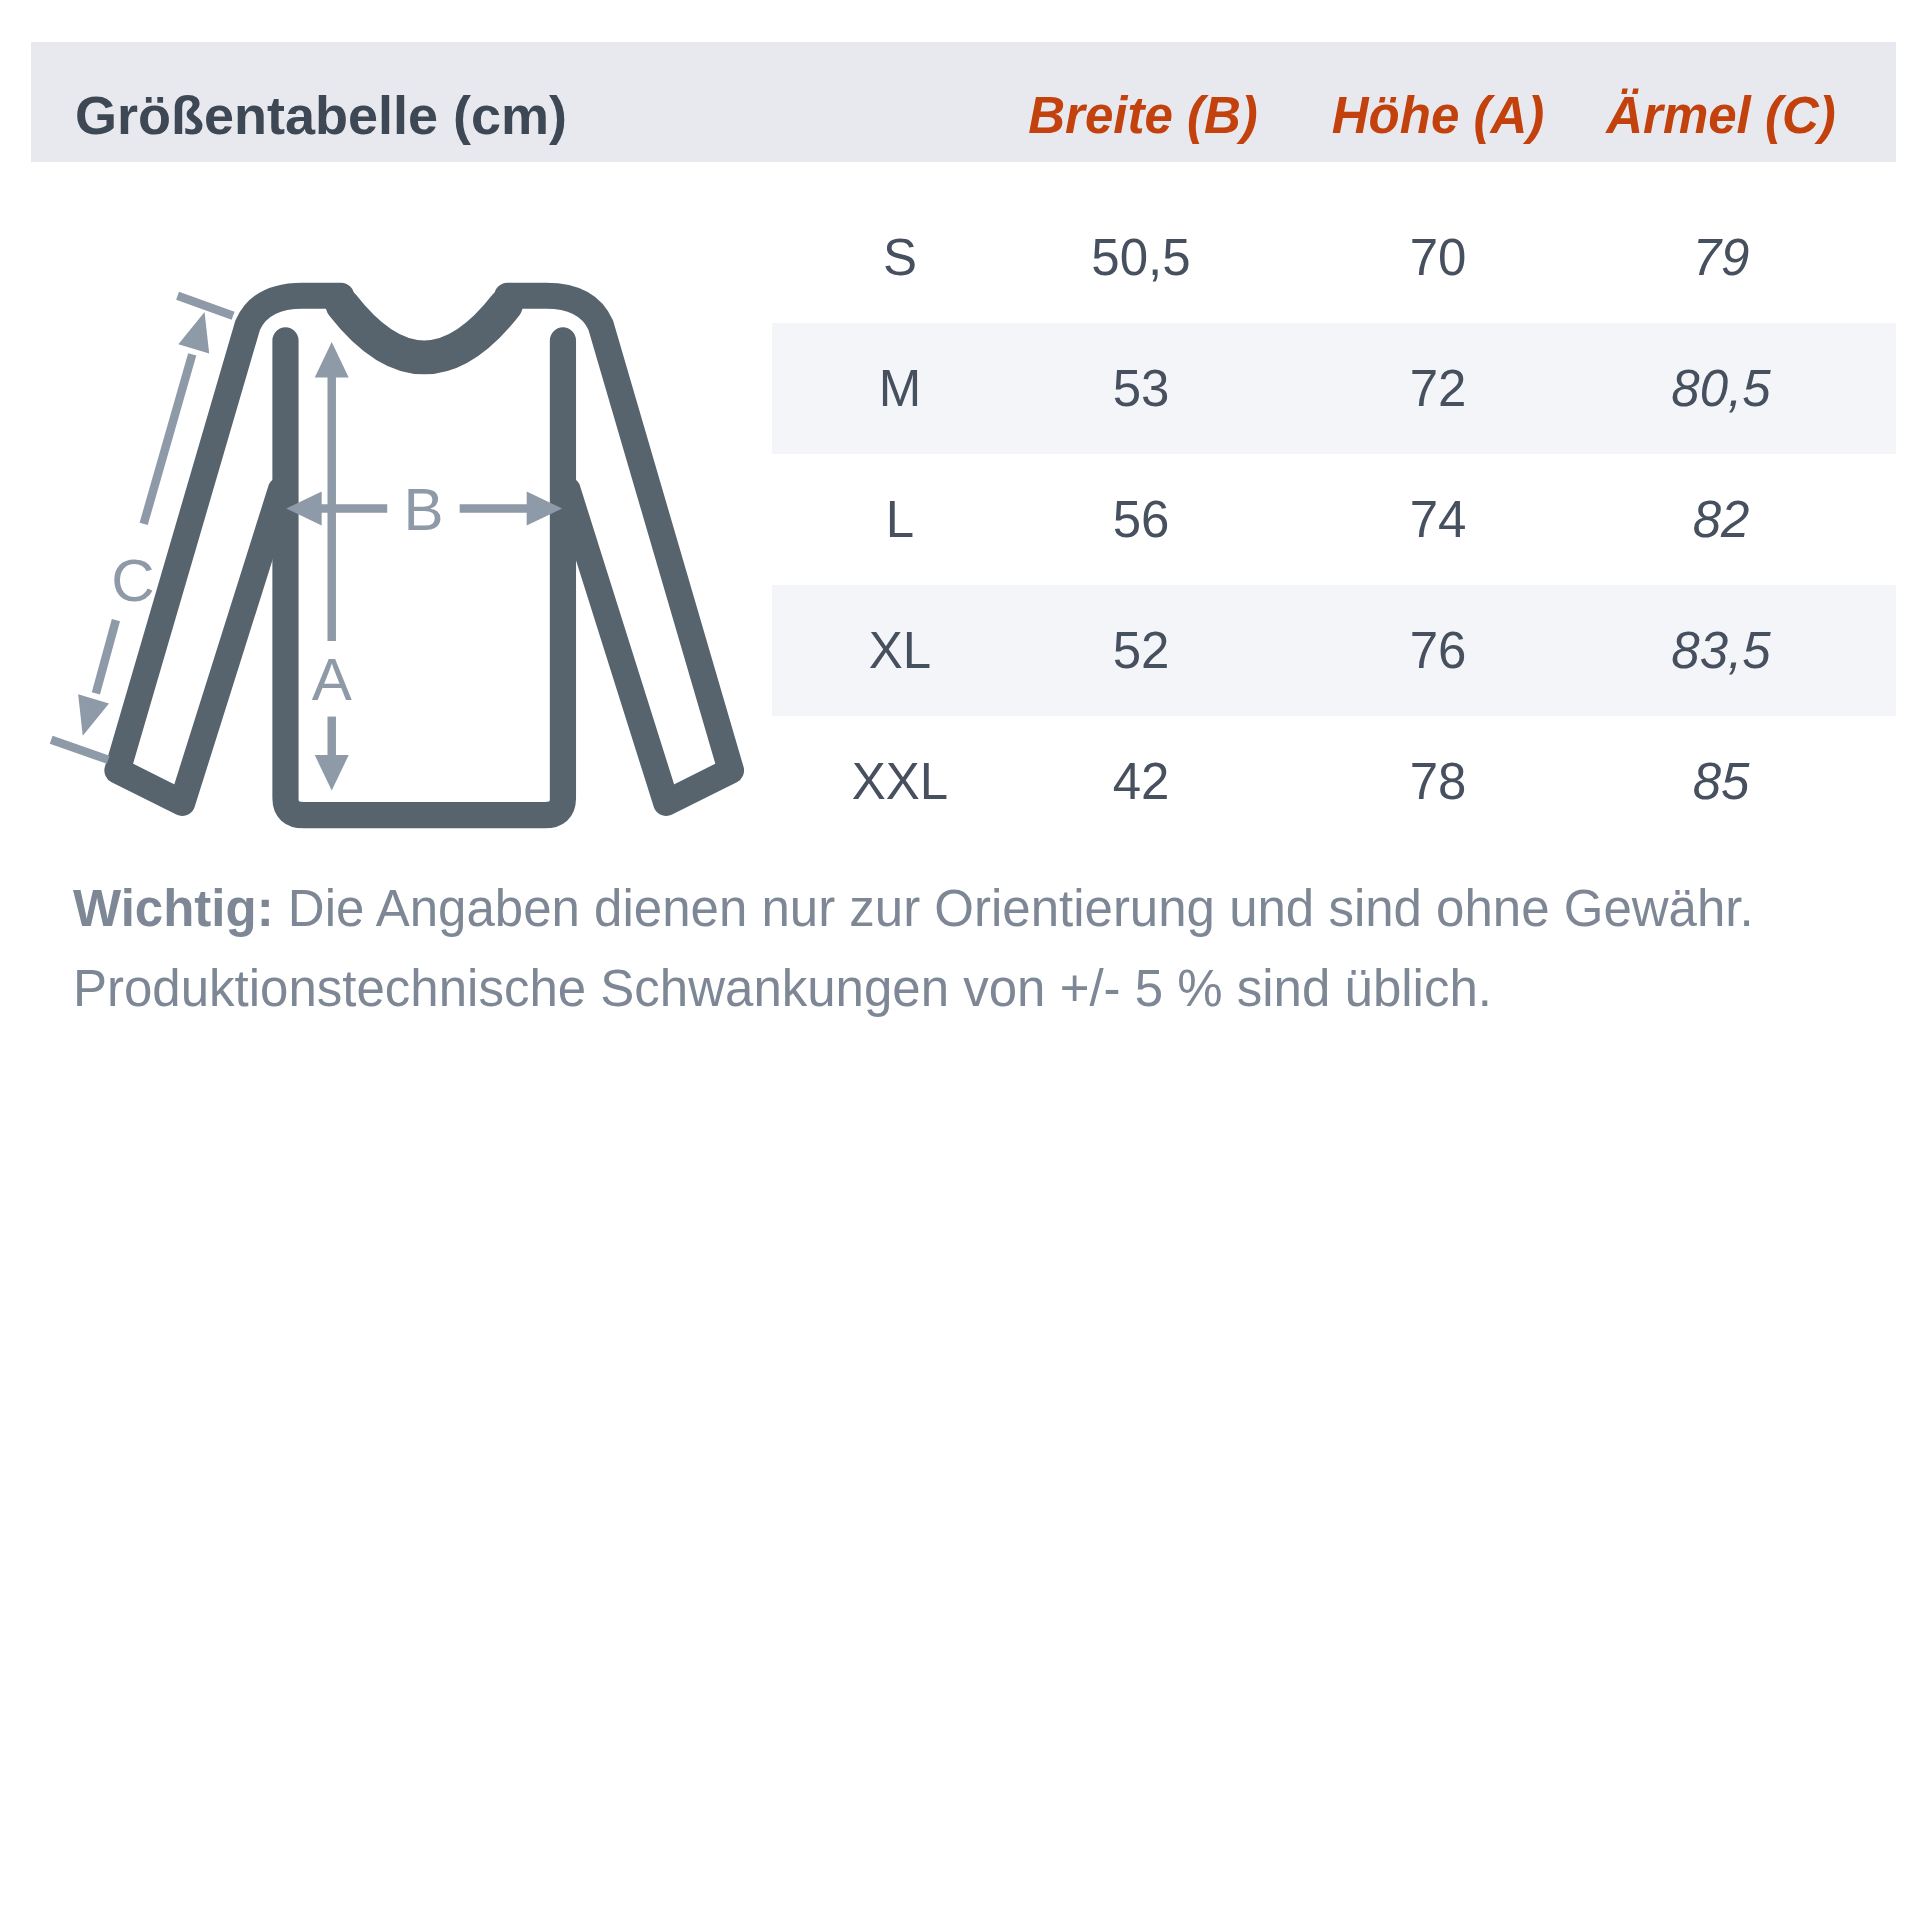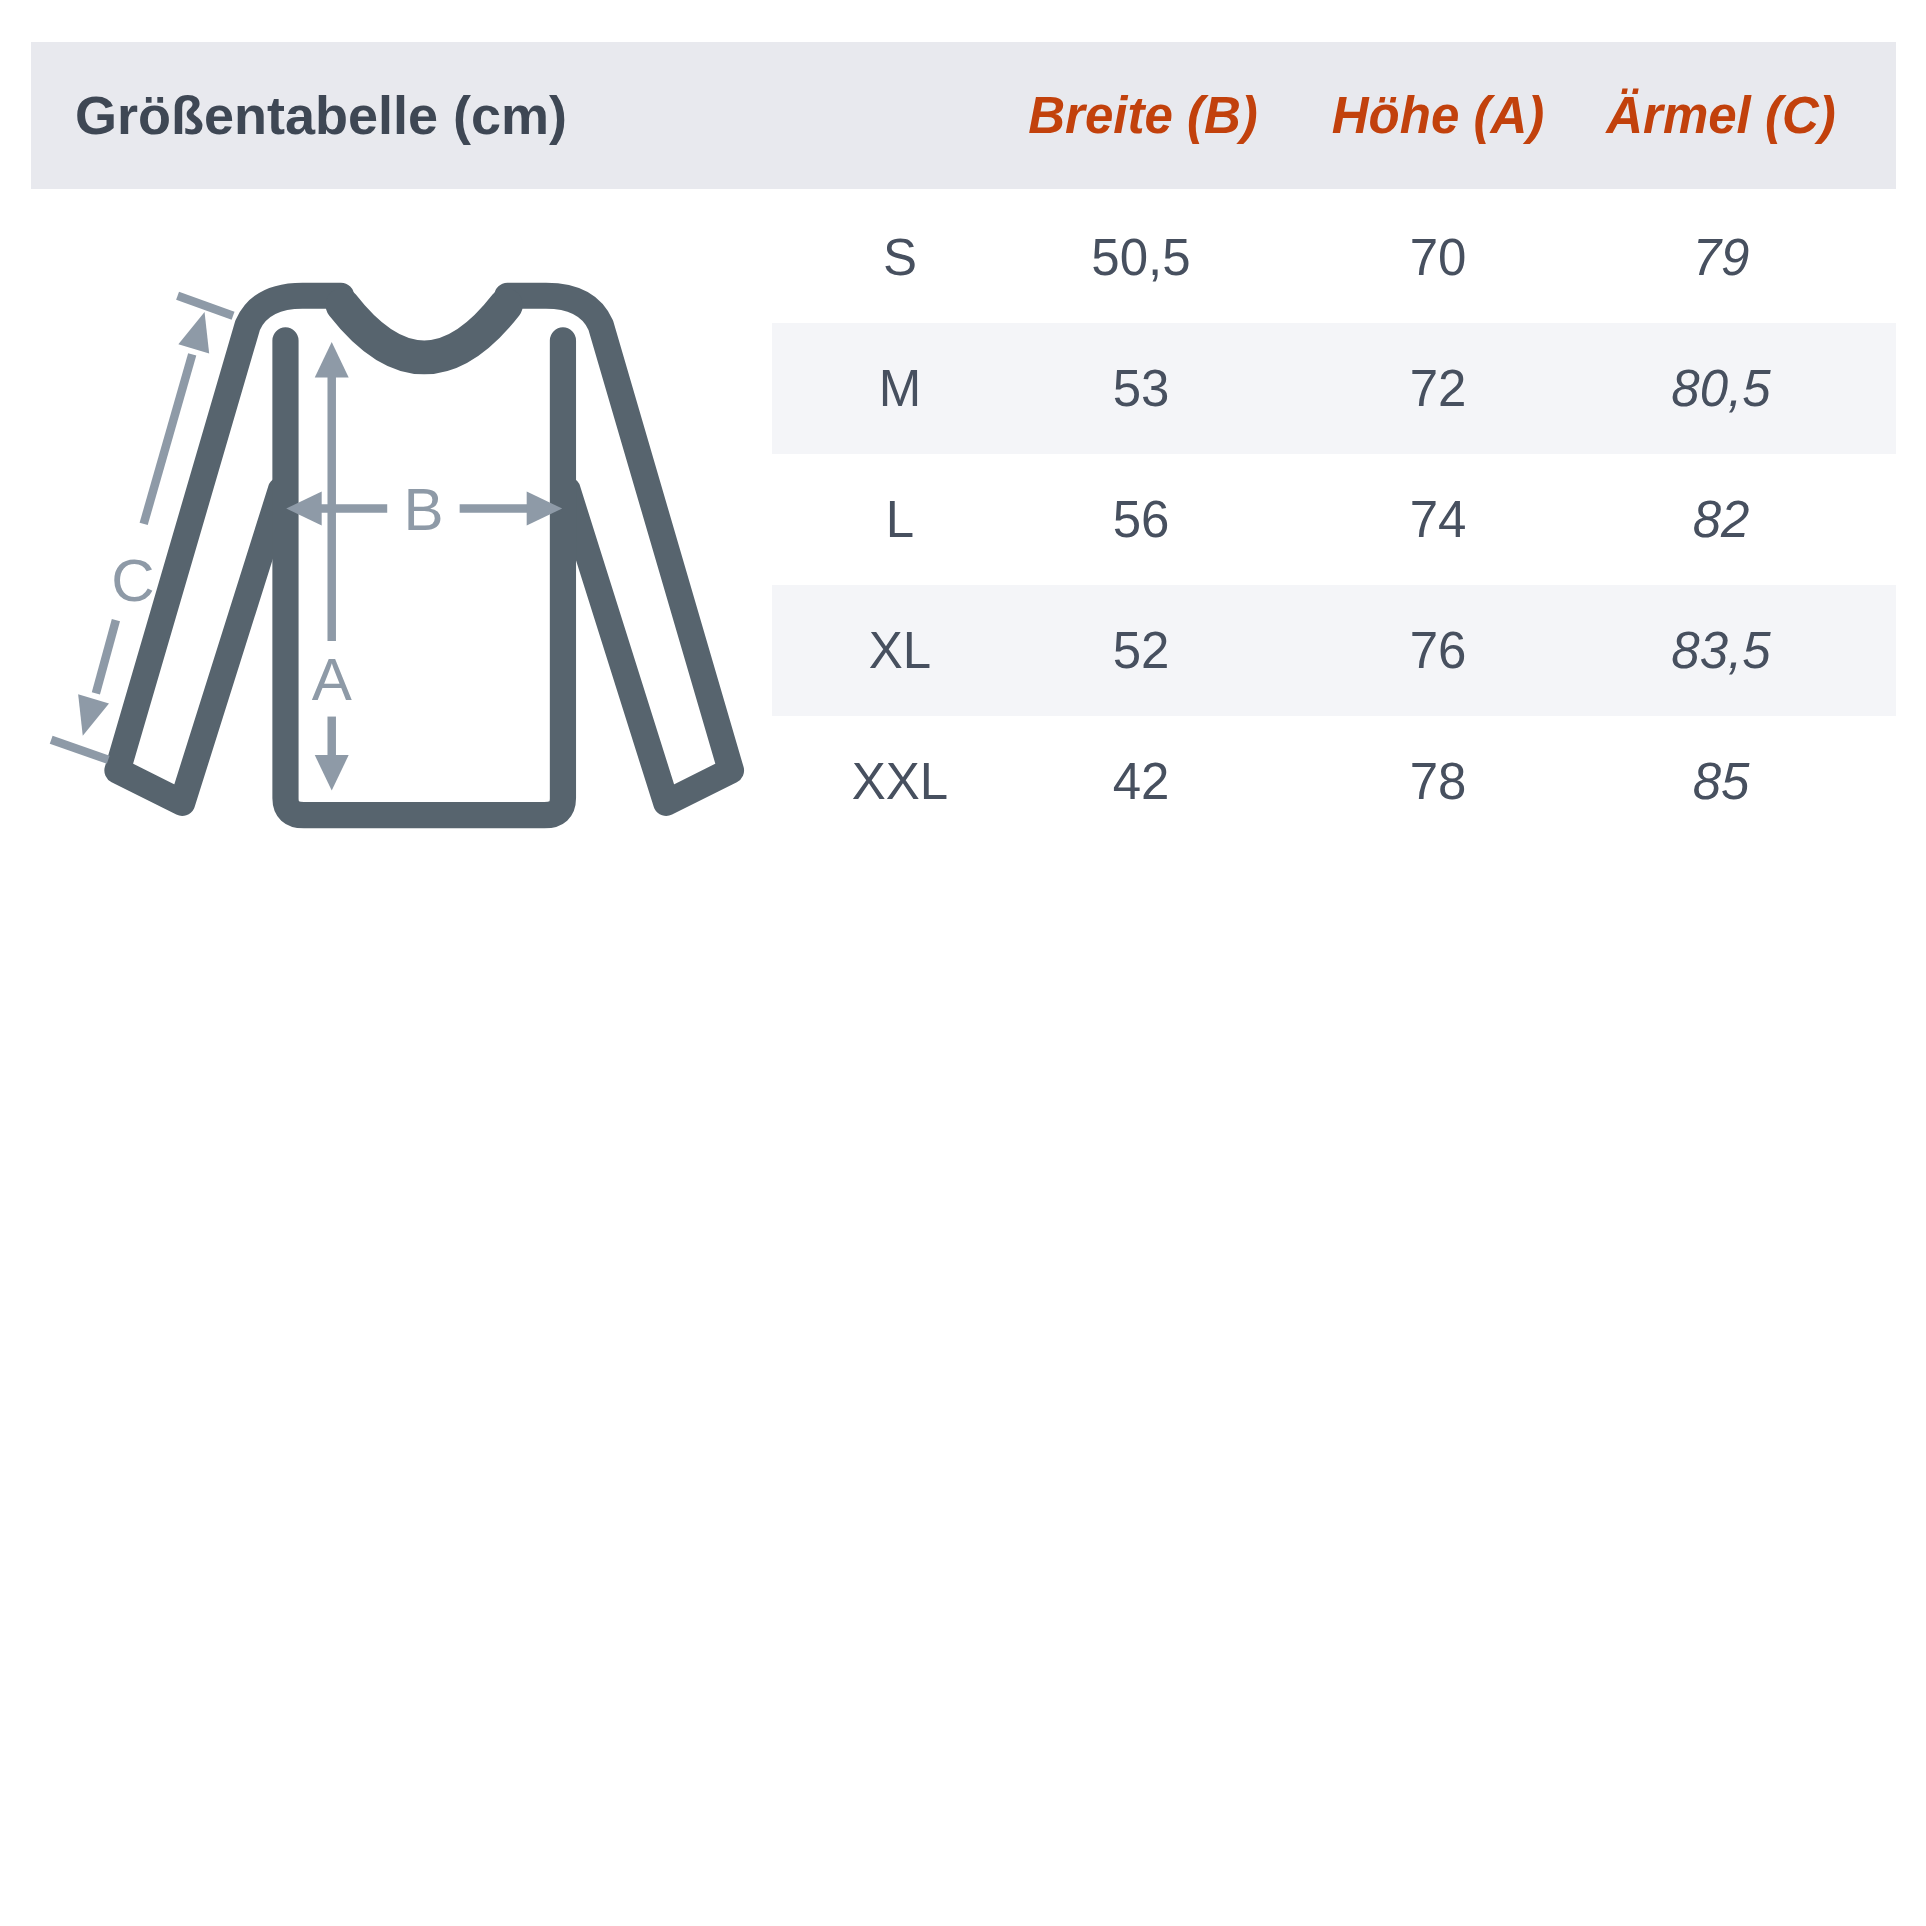--- a/index.html
+++ b/index.html
@@ -2,21 +2,21 @@
 <html style="font-size:12.3px"><head>
 <meta charset="utf-8">
 <style>
   html,body{margin:0;padding:0;background:#ffffff;}
   .canvas{
     position:relative;width:1926px;height:1926px;background:#ffffff;overflow:hidden;
     font-family:"Liberation Sans","DejaVu Sans",sans-serif;
   }
   
   .header-band{
-    position:absolute;left:31px;top:42px;width:1865px;height:147px;
+    position:absolute;left:31px;top:42px;width:1865px;height:120px;
     background:#e8e9ee;
   }
   .title{
     position:absolute;left:44px;top:0;height:147px;line-height:147px;
     font-size:54px;font-weight:bold;color:#3e4754;white-space:nowrap;
   }
   .hcol{
     position:absolute;top:0;height:147px;line-height:147px;
     transform:translateX(-50%);
     font-size:51px;font-weight:bold;color:#c2410c;white-space:nowrap;font-style:italic;
@@ -125,15 +125,19 @@
       <span class="cell c-c">83,5</span>
     </div>
     <div class="trow r4">
       <span class="cell c-size">XXL</span>
       <span class="cell c-b">42</span>
       <span class="cell c-a">78</span>
       <span class="cell c-c">85</span>
     </div>
   </div>
 
+  <div class="disclaimer">
+    <span class="dline"><strong>Wichtig:</strong><span> Die Angaben dienen nur zur Orientierung und sind ohne Gewähr.</span></span>
+    <span class="dline">Produktionstechnische Schwankungen von +/- 5 % sind üblich.</span>
+  </div>
 
 </div>
 
 
 </body></html>

